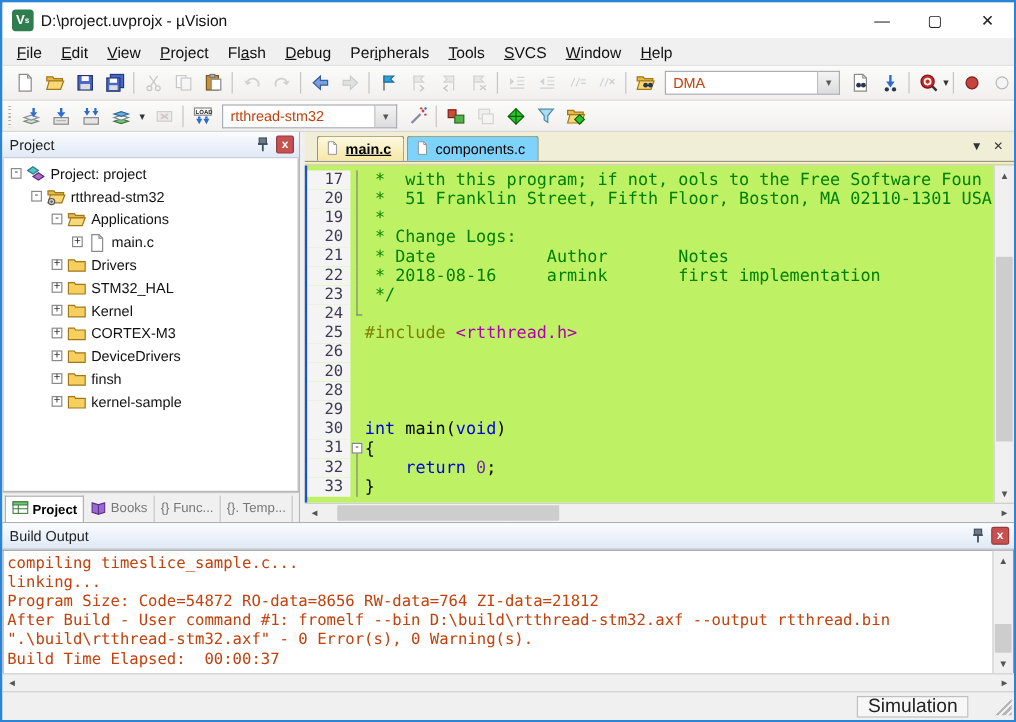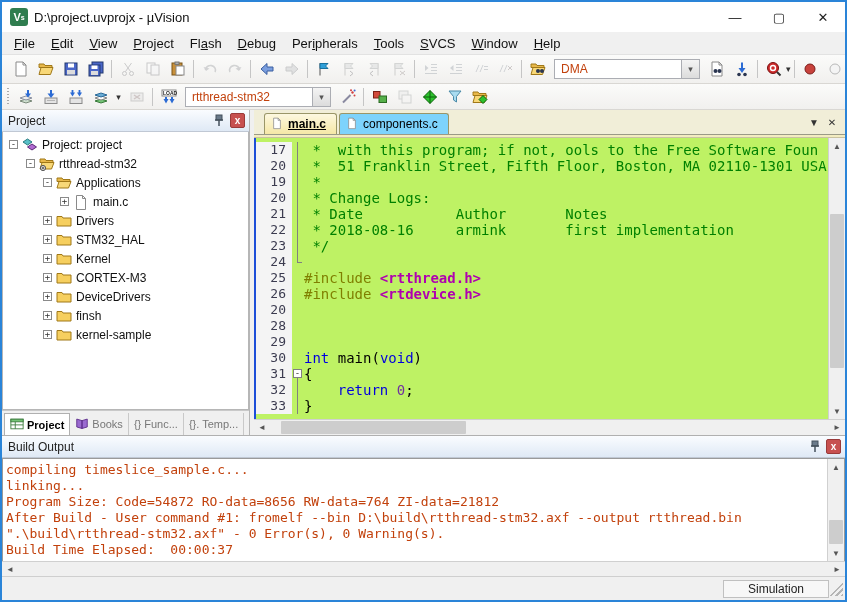--- a/index.html
+++ b/index.html
@@ -72,21 +72,21 @@
   .gut { width:36px; flex:0 0 auto; text-align:right; color:#3c3c50; padding-right:6px; background:#f4f4f4; font-size:13px; }
   .foldcol { width:12px; flex:0 0 auto; position:relative; }
   .foldcol .fline { position:absolute; left:5px; top:0; bottom:0; width:1px; background:#808080; }
   .foldcol .fend { position:absolute; left:5px; top:0; height:9px; width:1px; background:#808080; }
   .foldcol .fend::after { content:""; position:absolute; left:0; top:8px; width:5px; height:1px; background:#808080; }
   .foldcol .fbox { position:absolute; left:1px; top:3px; width:9px; height:9px; border:1px solid #808080; background:#fff; font-size:9px; line-height:7px; text-align:center; color:#333; }
   .foldcol .fbox-line { position:absolute; left:5px; top:12px; bottom:0; width:1px; background:#808080; }
   .ctext { white-space:pre; }
   .c-comment { color:#008000; }
   .c-prep { color:#7f7f00; }
-  .c-str { color:#b000b0;font-weight:bold; }
+  .c-str { color:#b000b0; }
   .c-kw { color:#0000dd; }
   .c-num { color:#7030a0; }
   .c-plain { color:#000; }
 
   
   .vscroll { width:17px; flex:0 0 auto; background:#f0f0f0; border-left:1px solid #d0d0d0; display:flex; flex-direction:column; }
   .sb-btn { height:16px; display:flex; align-items:center; justify-content:center; font-size:8px; color:#555; }
   .sb-track { flex:1 1 auto; position:relative; }
   .sb-thumb { position:absolute; left:1px; right:1px; background:#cdcdcd; border-radius:1px; }
   .hscroll { height:16px; background:#f0f0f0; border-top:1px solid #d0d0d0; display:flex; flex:0 0 auto; }
@@ -97,21 +97,21 @@
 
   
   .build-panel { flex:0 0 auto; height:141px; display:flex; flex-direction:column; border-top:1px solid #b0b0b0; }
   .build-body { flex:1 1 auto; display:flex; background:#fff; border:1px solid #9a9a9a; border-bottom:none; min-height:0; }
   .build-lines { flex:1 1 auto; font-family:"DejaVu Sans Mono","Liberation Mono",monospace; font-size:13px; line-height:16px; padding:3px 0 0 3px; overflow:hidden; white-space:pre; color:#c2410c; }
   .build-hscroll { height:15px; }
 
   
   .statusbar { height:24px; flex:0 0 auto; background:#f0f0f0; border-top:1px solid #cfcfcf; display:flex; align-items:center; }
   .sb-spacer { flex:1 1 auto; }
-  .status-cell { height:18px; min-width:86px; border:1px solid #c0c0c0; background:#f7f7f7; font-size:12px; color:#222; display:flex; align-items:center; justify-content:center; padding:0 24px; margin-right:0; }
+  .status-cell { height:18px; min-width:86px; border:1px solid #c0c0c0; background:#f7f7f7; font-size:16px; color:#222; display:flex; align-items:center; justify-content:center; padding:0 8px; margin-right:22px; }
   .resize-grip { width:14px; height:14px; margin-right:2px; background:
      linear-gradient(135deg, transparent 0 50%, #b5b5b5 50% 60%, transparent 60% 70%, #b5b5b5 70% 80%, transparent 80% 90%, #b5b5b5 90% 100%); }
 </style>
 </head>
 <body>
 
 <div class="window">
 
   <div class="titlebar">
     <div class="app-ico">V<span style="font-size:7px">s</span></div>
@@ -558,21 +558,21 @@
         <div class="code" id="code">
             <div class="code-row"><div class="gut">17</div><div class="foldcol"><div class="fline"></div></div><div class="ctext"><span class="c-comment"> *  with this program; if not, ools to the Free Software Foun</span></div></div>
             <div class="code-row"><div class="gut">20</div><div class="foldcol"><div class="fline"></div></div><div class="ctext"><span class="c-comment"> *  51 Franklin Street, Fifth Floor, Boston, MA 02110-1301 USA</span></div></div>
             <div class="code-row"><div class="gut">19</div><div class="foldcol"><div class="fline"></div></div><div class="ctext"><span class="c-comment"> *</span></div></div>
             <div class="code-row"><div class="gut">20</div><div class="foldcol"><div class="fline"></div></div><div class="ctext"><span class="c-comment"> * Change Logs:</span></div></div>
             <div class="code-row"><div class="gut">21</div><div class="foldcol"><div class="fline"></div></div><div class="ctext"><span class="c-comment"> * Date           Author       Notes</span></div></div>
             <div class="code-row"><div class="gut">22</div><div class="foldcol"><div class="fline"></div></div><div class="ctext"><span class="c-comment"> * 2018-08-16     armink       first implementation</span></div></div>
             <div class="code-row"><div class="gut">23</div><div class="foldcol"><div class="fline"></div></div><div class="ctext"><span class="c-comment"> */</span></div></div>
             <div class="code-row"><div class="gut">24</div><div class="foldcol"><div class="fend"></div></div><div class="ctext"></div></div>
             <div class="code-row"><div class="gut">25</div><div class="foldcol"></div><div class="ctext"><span class="c-prep">#include </span><span class="c-str">&lt;rtthread.h&gt;</span></div></div>
-            <div class="code-row"><div class="gut">26</div><div class="foldcol"></div><div class="ctext"><span class="c-prep">#include </span><span class="c-str">&lt;rtdevice.h&gt;</span></div></div>
+            <div class="code-row"><div class="gut">26</div><div class="foldcol"></div></div>
             <div class="code-row"><div class="gut">20</div><div class="foldcol"></div><div class="ctext"></div></div>
             <div class="code-row"><div class="gut">28</div><div class="foldcol"></div></div>
             <div class="code-row"><div class="gut">29</div><div class="foldcol"></div><div class="ctext"></div></div>
             <div class="code-row"><div class="gut">30</div><div class="foldcol"></div><div class="ctext"><span class="c-kw">int</span><span class="c-plain"> main(</span><span class="c-kw">void</span><span class="c-plain">)</span></div></div>
             <div class="code-row"><div class="gut">31</div><div class="foldcol"><div class="fbox">-</div><div class="fbox-line"></div></div><div class="ctext"><span class="c-plain">{</span></div></div>
             <div class="code-row"><div class="gut">32</div><div class="foldcol"><div class="fline"></div></div><div class="ctext"><span class="c-plain">    </span><span class="c-kw">return</span><span class="c-plain"> </span><span class="c-num">0</span><span class="c-plain">;</span></div></div>
             <div class="code-row"><div class="gut">33</div><div class="foldcol"><div class="fline"></div></div><div class="ctext"><span class="c-plain">}</span></div></div>
           </div>
         <div class="vscroll">
           <div class="sb-btn arr-up"></div>

